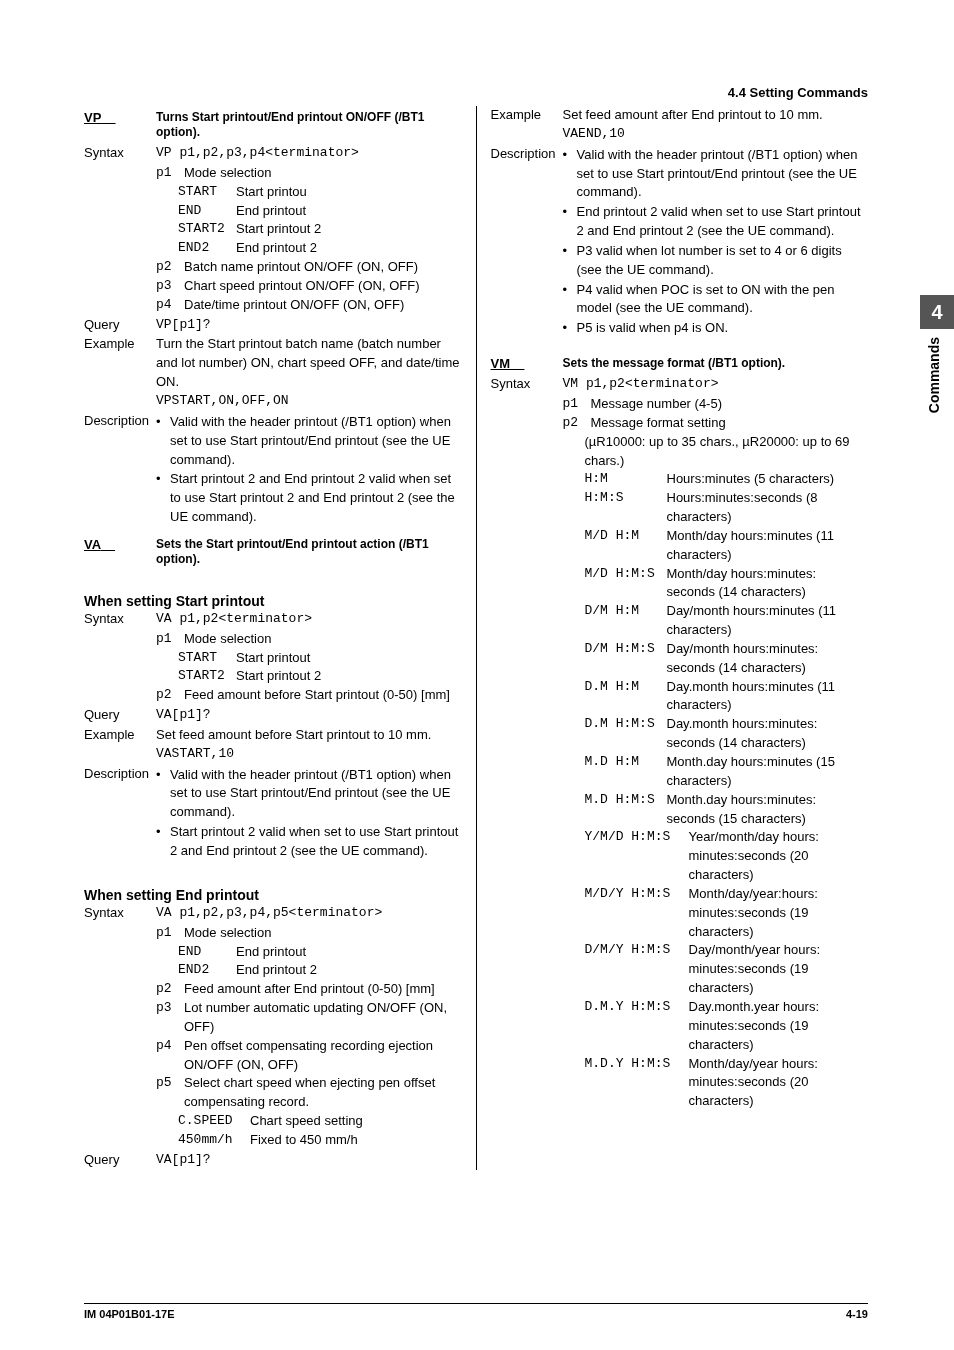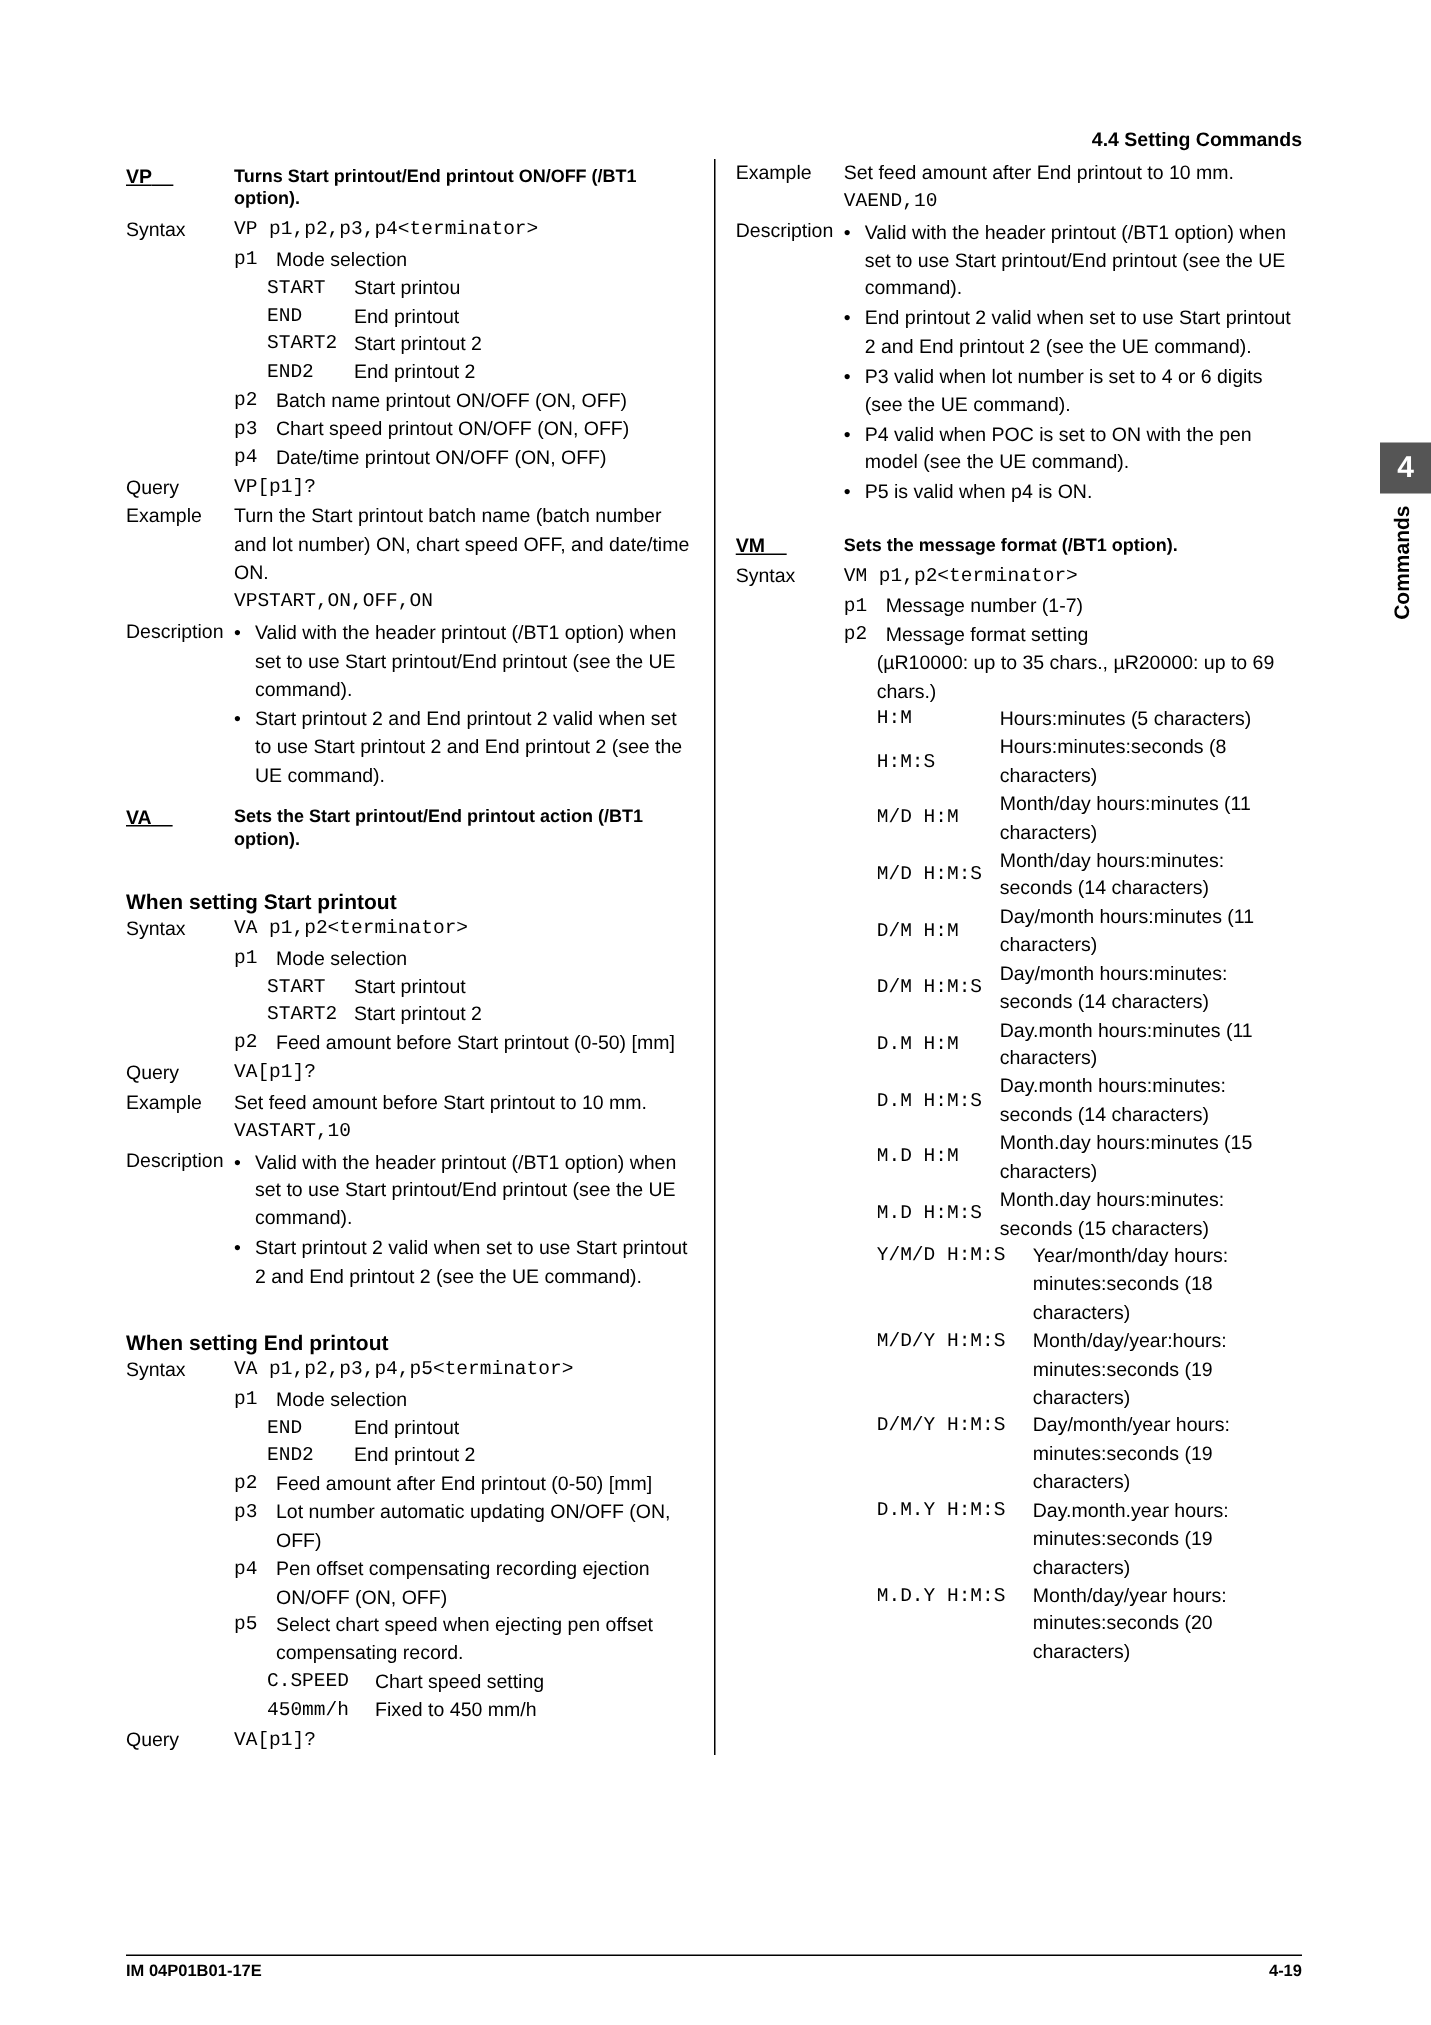--- a/index.html
+++ b/index.html
@@ -33,21 +33,21 @@
     font-weight:bold;font-size:12px;line-height:1.25;
   }
   .row{display:flex;align-items:flex-start;margin-top:1px;line-height:1.45}
   .lbl{width:72px;flex-shrink:0}
   .body{flex:1}
   .mono{font-family:"Courier New",monospace;font-size:13px}
   .indent1{padding-left:22px}
   .pline{display:flex;align-items:flex-start;line-height:1.45}
   .pkey{font-family:"Courier New",monospace;width:28px;flex-shrink:0}
   .pval{flex:1}
-  .kvline{display:flex;align-items:center;line-height:1.45}
+  .kvline{display:flex;align-items:flex-start;line-height:1.45}
   .kkey{font-family:"Courier New",monospace;width:58px;flex-shrink:0}
   .kval{flex:1}
   .kvline-w{display:flex;align-items:flex-start;line-height:1.45}
   .kkey-w{font-family:"Courier New",monospace;width:104px;flex-shrink:0;white-space:nowrap}
   .kval-w{flex:1}
   .bullet{display:flex;align-items:flex-start;line-height:1.45;margin-top:1px}
   .bullet .dot{width:14px;flex-shrink:0}
   .bullet .btxt{flex:1}
   .subhead{font-weight:bold;font-size:14px;margin-top:26px;margin-bottom:0}
   .thumb-tab{
@@ -316,21 +316,21 @@
 
       <div class="row">
           <div class="lbl">Syntax</div>
         <div class="body mono">VM p1,p2&lt;terminator&gt;</div>
         </div>
       <div class="row">
           <div class="lbl"></div>
           <div class="body">
         <div class="pline">
               <span class="pkey">p1</span>
-              <span class="pval">Message number (1-7)</span>
+              <span class="pval">Message number (4-5)</span>
             </div>
         <div class="pline">
               <span class="pkey">p2</span>
               <span class="pval">Message format setting</span>
             </div>
         <div class="indent1">(µR10000: up to 35 chars., µR20000: up to 69 chars.)</div>
         <div class="indent1">
           <div class="kvline">
                 <span class="kkey" style="width:82px">H:M</span>
                 <span class="kval">Hours:minutes (5 characters)</span>
@@ -366,21 +366,21 @@
           <div class="kvline">
                 <span class="kkey" style="width:82px">M.D H:M</span>
                 <span class="kval">Month.day hours:minutes (15 characters)</span>
               </div>
           <div class="kvline">
                 <span class="kkey" style="width:82px">M.D H:M:S</span>
                 <span class="kval">Month.day hours:minutes: seconds (15 characters)</span>
               </div>
           <div class="kvline-w">
                 <span class="kkey-w">Y/M/D H:M:S</span>
-                <span class="kval-w">Year/month/day hours: minutes:seconds (18 characters)</span>
+                <span class="kval-w">Year/month/day hours: minutes:seconds (20 characters)</span>
               </div>
           <div class="kvline-w">
                 <span class="kkey-w">M/D/Y H:M:S</span>
                 <span class="kval-w">Month/day/year:hours: minutes:seconds (19 characters)</span>
               </div>
           <div class="kvline-w">
                 <span class="kkey-w">D/M/Y H:M:S</span>
                 <span class="kval-w">Day/month/year hours: minutes:seconds (19 characters)</span>
               </div>
           <div class="kvline-w">

